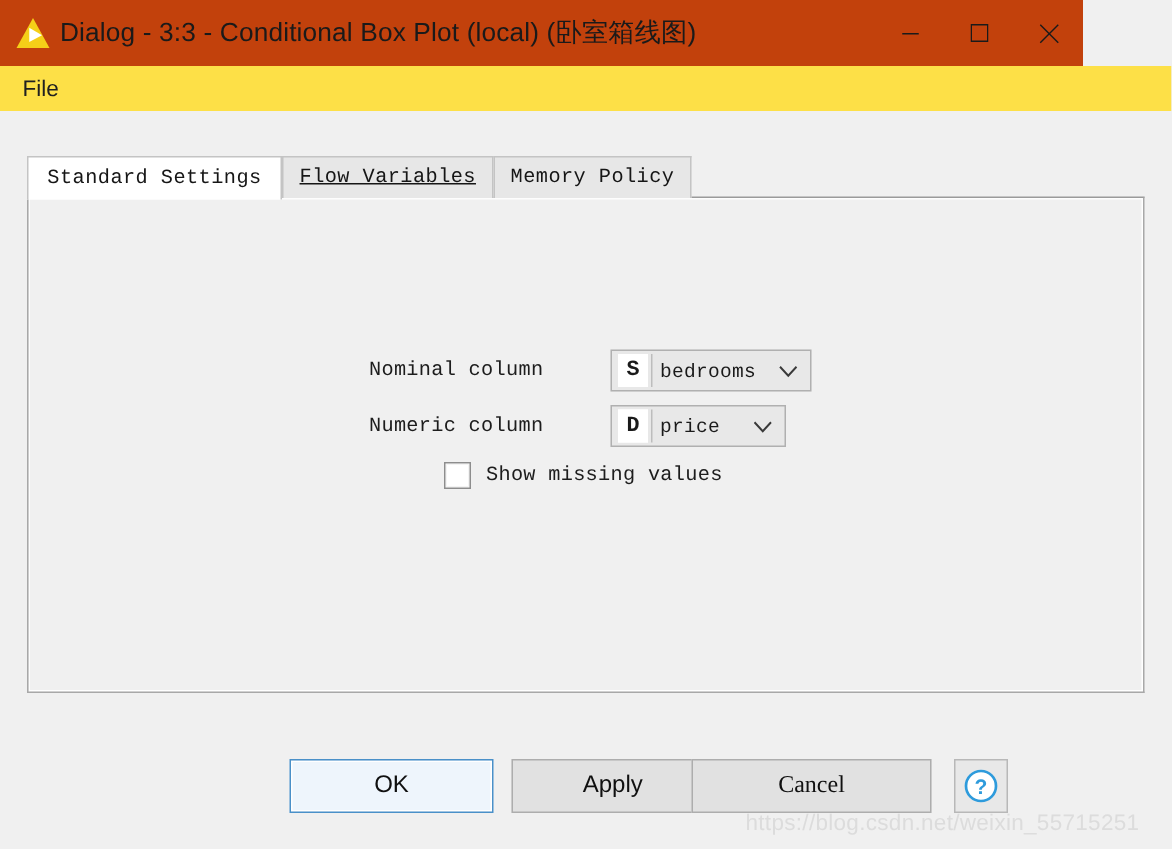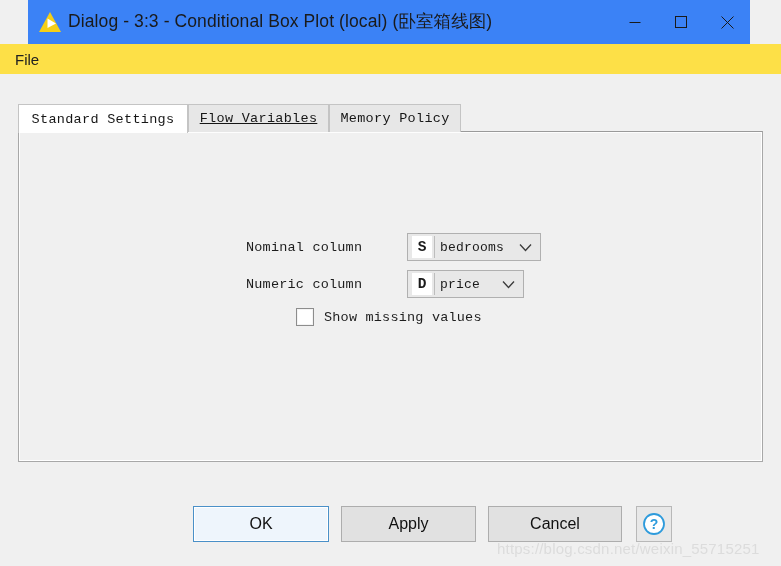--- a/index.html
+++ b/index.html
@@ -15,24 +15,23 @@
     font-family: "Liberation Sans", sans-serif;
     position: relative;
     -webkit-font-smoothing: antialiased;
   }
 
   
   .titlebar {
     position: absolute;
     left: 0; top: 0;
     width: 722px; height: 44px;
-    background: #3b82f6;
-    display: flex;
-    align-items: center;
-    margin-left: 28px;
+    background: #c2410c;
+    display: flex;
+    align-items: center;
   }
 
   .app-icon {
     position: absolute;
     left: 10px; top: 11px;
     width: 24px; height: 22px;
   }
 
   .title-text {
     position: absolute;
@@ -236,21 +235,21 @@
     justify-content: center;
     cursor: default;
   }
   .btn-ok {
     left: 193px; width: 136px;
     background: #eef5fc;
     border: 1px solid #4a90c8;
     box-shadow: inset 0 0 0 1px #ffffff;
   }
   .btn-apply  { left: 341px; width: 135px; }
-  .btn-cancel { left: 488px; width: 134px; }
+  .btn-cancel { left: 461px; width: 160px; font-family: Liberation Serif, serif; }
 
   .btn-help {
     position: absolute;
     left: 636px; top: 2px;
     width: 36px; height: 36px;
     background: #e8e8e8;
     border: 1px solid #b8b8b8;
     display: flex;
     align-items: center;
     justify-content: center;

